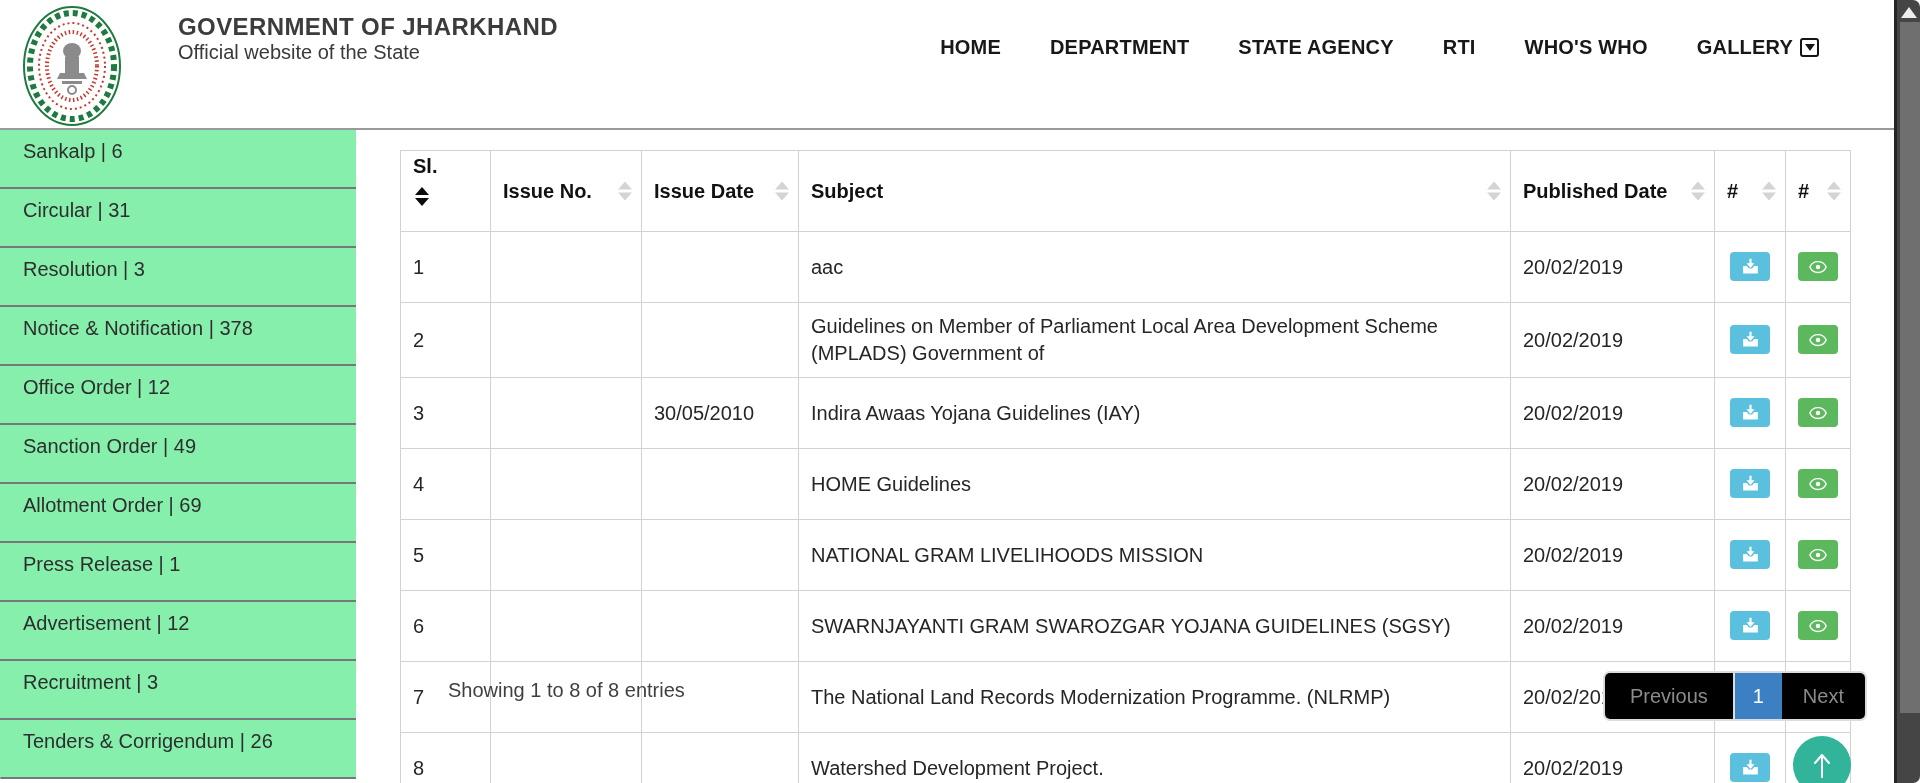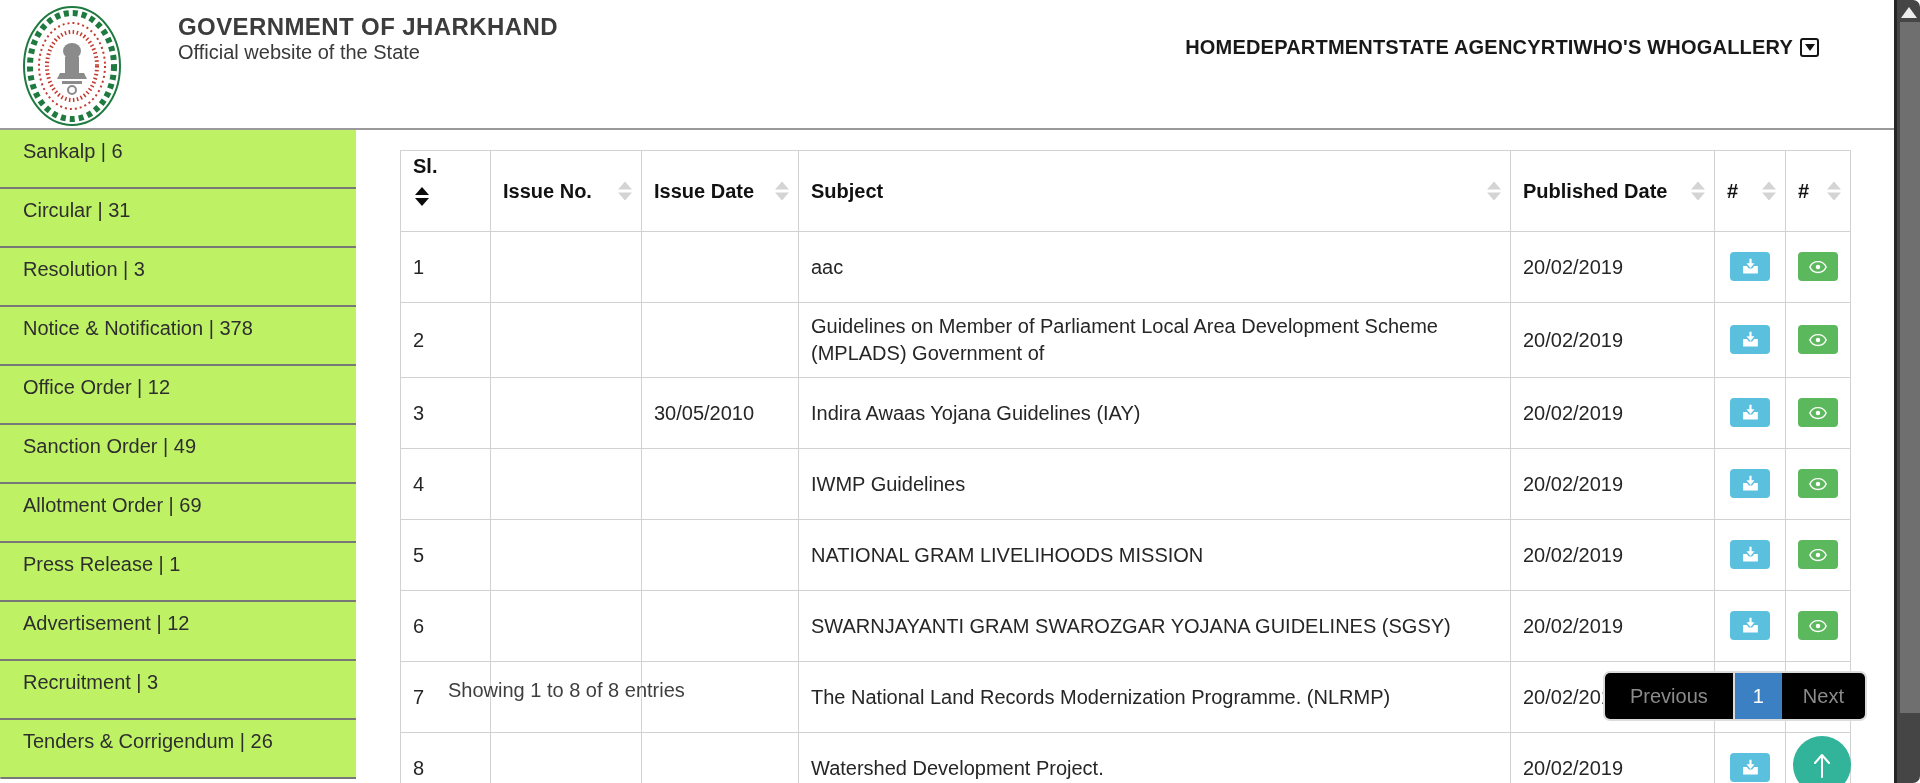--- a/index.html
+++ b/index.html
@@ -6,30 +6,30 @@
   .page{position:relative;width:1920px;height:783px;overflow:hidden;background:#fff;
         font-family:"Liberation Sans",sans-serif;color:#222;border-radius:7px;}
 
   
   .site-header{position:absolute;left:0;top:0;width:1894px;height:128px;background:#fff;
                border-bottom:2px solid #9a9a9a;z-index:5;}
   .logo{position:absolute;left:22px;top:5px;width:101px;height:122px;z-index:6;}
   .brand{position:absolute;left:178px;top:13px;}
   .brand .title{font-size:24px;font-weight:bold;color:#3c3c3c;letter-spacing:.4px;}
   .brand .subtitle{font-size:20px;color:#3a3a3a;}
-  .main-nav{position:absolute;right:75px;top:36px;display:flex;align-items:flex-start;}
+  .main-nav{position:absolute;right:75px;top:36px;display:flex;align-items:flex-start;gap:49px;}
   .nav-item{display:flex;align-items:center;font-size:20px;font-weight:700;color:#181818;
             letter-spacing:.2px;cursor:pointer;white-space:nowrap;}
   .box-icon{width:15px;height:15px;border:2px solid #141414;border-radius:3px;margin-left:7px;
             display:inline-flex;align-items:center;justify-content:center;}
   .box-icon i{display:block;width:0;height:0;border-left:5px solid transparent;
               border-right:5px solid transparent;border-top:7px solid #141414;}
 
   
-  .sidebar{position:absolute;left:0;top:130px;width:356px;background:#bef264;z-index:4;}
+  .sidebar{position:absolute;left:0;top:130px;width:356px;background:#86efac;z-index:4;}
   .side-item{height:57px;padding:10px 10px 0 23px;box-sizing:content-box;font-size:20px;color:#2e2e2e;
              border-bottom:2px solid #787878;cursor:pointer;height:47px;}
 
   
   .table-wrap{position:absolute;left:400px;top:150px;}
   table{border-collapse:collapse;table-layout:fixed;width:1450px;background:#fff;}
   th,td{border:1px solid #d2d2d2;font-family:"Liberation Sans",sans-serif;}
   th{height:76px;text-align:left;padding:0 30px 0 12px;font-size:20px;font-weight:bold;
      color:#111;position:relative;cursor:pointer;}
   td{height:50px;padding:10px 12px;font-size:20px;color:#262626;vertical-align:middle;line-height:27px;}
@@ -245,21 +245,21 @@
                     <path fill="none" stroke="#fff" stroke-width="1.7" d="M12 3C7.4 3 3.6 6.3 2.2 9.5 3.6 12.7 7.4 16 12 16s8.4-3.3 9.8-6.5C20.4 6.3 16.6 3 12 3z"></path>
                     <circle cx="12" cy="9.5" r="2.7" fill="#fff"></circle>
                   </svg>
                 </span>
               </button></td>
           </tr>
           <tr>
             <td class="td-sl">4</td>
             <td class="td-issue-no"></td>
             <td class="td-issue-date"></td>
-            <td class="td-subject">IWMP Guidelines</td>
+            <td class="td-subject">HOME Guidelines</td>
             <td class="td-published-date">20/02/2019</td>
             <td class="td-action"><button class="act-btn" style="background: rgb(91, 192, 222);">
                 <span>
                   <svg width="19" height="17" viewBox="0 0 24 22">
                     <path fill="#fff" d="M10.6 1h2.8v5.8h3.8L12 13 6.8 6.8h3.8z"></path>
                     <path fill="#fff" d="M2.5 10.5h4.8l2.6 3.1h4.2l2.6-3.1h4.8V20h-19z"></path>
                   </svg>
                 </span>
               </button></td>
             <td class="td-action"><button class="act-btn" style="background: rgb(92, 184, 92);">

